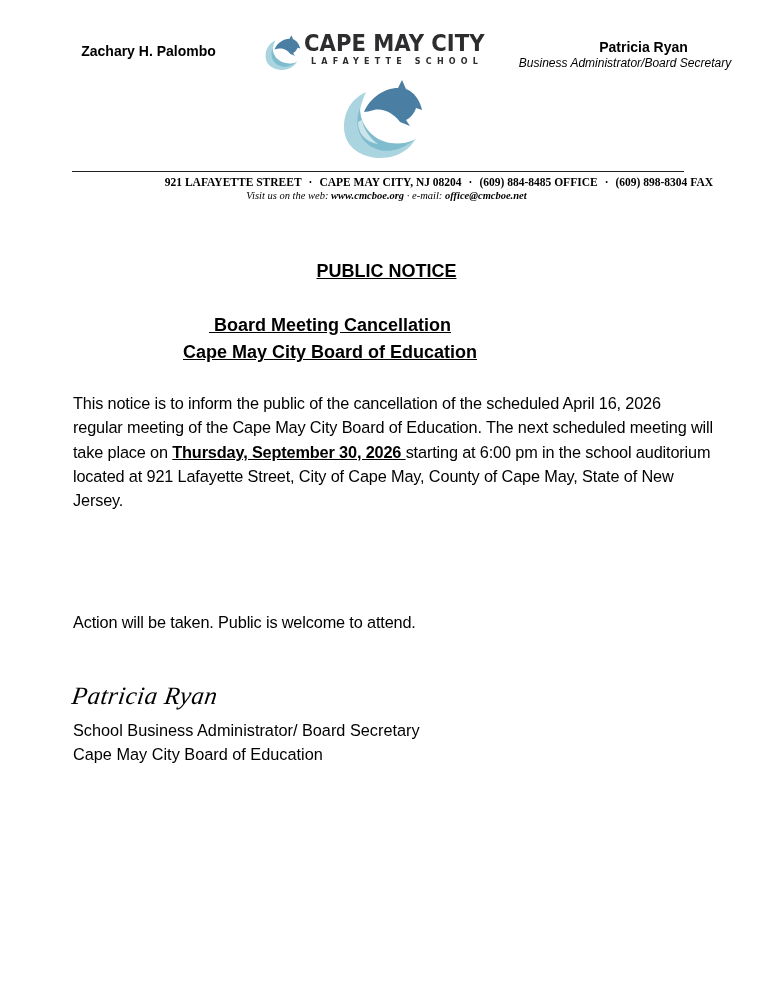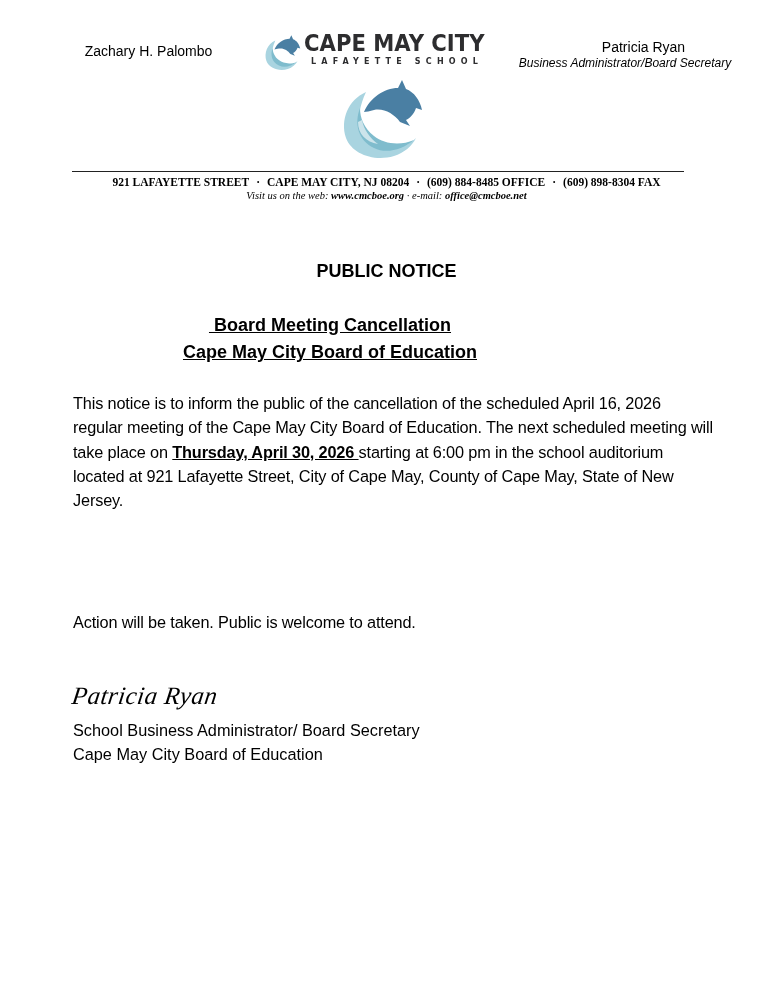--- a/index.html
+++ b/index.html
@@ -1,38 +1,38 @@
 <!DOCTYPE html>
 <html><head>
   <meta charset="utf-8">
   <style>
     html, body { margin: 0; padding: 0; background: #ffffff; }
     body { width: 773px; height: 1000px; position: relative; overflow: hidden; color: #000; }
     .abs { position: absolute; }
 
     .left-head { left: 0; top: 43px; width: 260px; text-align: center; font-family: "Liberation Sans", sans-serif; }
     .right-head { left: 505px; top: 39px; width: 240px; text-align: center; font-family: "Liberation Sans", sans-serif; }
-    .head-name { font-weight: normal; font-size: 14px; line-height: 17px; margin-left: 37px; }
+    .head-name { font-weight: bold; font-size: 14px; line-height: 17px; margin-left: 37px; }
     .head-title { font-style: italic; font-size: 12px; line-height: 15px; }
 
     .logo-wrap { left: 262px; top: 33px; width: 235px; height: 42px; }
     .logo-small { position: absolute; left: 0; top: 0; width: 40px; height: 40px; }
     .logo-text-main { position: absolute; left: 42px; top: -3px; font-family: "DejaVu Sans", sans-serif; font-weight: bold; font-size: 23px; letter-spacing: 0px; color: #2d2d2f; white-space: nowrap; transform: scaleX(0.92); transform-origin: left top; }
     .logo-text-sub { position: absolute; left: 49px; top: 24px; font-family: "DejaVu Sans", sans-serif; font-weight: bold; font-size: 8px; letter-spacing: 5.2px; color: #2d2d2f; white-space: nowrap; }
 
     .logo-big { left: 336px; top: 78px; width: 90px; height: 84px; }
 
     .rule { left: 72px; top: 171px; width: 612px; height: 0; border-top: 1.2px solid #222; }
-    .addr { left: 60px; top: 175px; width: 653px; text-align: center; font-family: "Liberation Serif", serif; font-weight: bold; font-size: 11.5px; line-height: 14px; white-space: nowrap; }
+    .addr { left: 60px; top: 175px; width: 653px; text-align: right; font-family: "Liberation Serif", serif; font-weight: bold; font-size: 11.5px; line-height: 14px; white-space: nowrap; }
     .addr .sep { margin: 0 7px; }
     .web { left: 60px; top: 189px; width: 653px; text-align: center; font-family: "Liberation Serif", serif; font-style: italic; font-size: 10.5px; line-height: 14px; white-space: nowrap; }
     .web b { font-weight: bold; }
 
     .body-font { font-family: "Liberation Sans", sans-serif; }
-    .notice-title { left: 0; top: 259px; width: 773px; text-align: center; font-weight: bold; font-size: 18px; line-height: 24px; }
+    .notice-title { left: 0; top: 259px; width: 773px; text-align: center; font-weight: bold; font-size: 18px; line-height: 24px; text-decoration: underline; }
     .subtitle { left: 0; top: 312px; width: 660px; text-align: center; font-weight: bold; font-size: 18px; line-height: 27px; }
     .subtitle span { text-decoration: underline; }
 
     .para { left: 73px; width: 640px; font-size: 16.3px; line-height: 24.3px; letter-spacing: -0.15px; }
     .p1 { top: 391px; }
     .p2 { top: 537px; }
     .p3 { top: 610px; }
     .para b { text-decoration: underline; }
 
     .signature { left: 72px; top: 680px; font-family: "Liberation Serif", serif; font-style: italic; font-size: 25px; line-height: 32px; letter-spacing: 0.5px; transform: skewX(-8deg); }
@@ -81,21 +81,21 @@
   <b>office@cmcboe.net</b>
 </div>
 
 <div class="abs body-font notice-title">PUBLIC NOTICE</div>
 <div class="abs body-font subtitle">
   <span style="white-space:pre;"> Board Meeting Cancellation</span><br>
   <span>Cape May City Board of Education</span>
 </div>
 
 <div class="abs body-font para p1">
-  <span>This notice is to inform the public of the cancellation of the scheduled April 16, 2026 regular meeting of the Cape May City Board of Education. The next scheduled meeting will take place on </span><b>Thursday, April 30, 2026 </b><span>starting at 6:00 pm in the school auditorium located at 921 Lafayette Street, City of Cape May, County of Cape May, State of New Jersey.</span>
+  <span>This notice is to inform the public of the cancellation of the scheduled April 16, 2026 regular meeting of the Cape May City Board of Education. The next scheduled meeting will take place on </span><b>Thursday, September 30, 2026 </b><span>starting at 6:00 pm in the school auditorium located at 921 Lafayette Street, City of Cape May, County of Cape May, State of New Jersey.</span>
 </div>
 
 <div class="abs body-font para p2">
   <br>
 </div>
 
 <div class="abs body-font para p3">Action will be taken. Public is welcome to attend.</div>
 
 <div class="abs signature">Patricia Ryan</div>
 <div class="abs body-font sig-line sig1">School Business Administrator/ Board Secretary</div>

